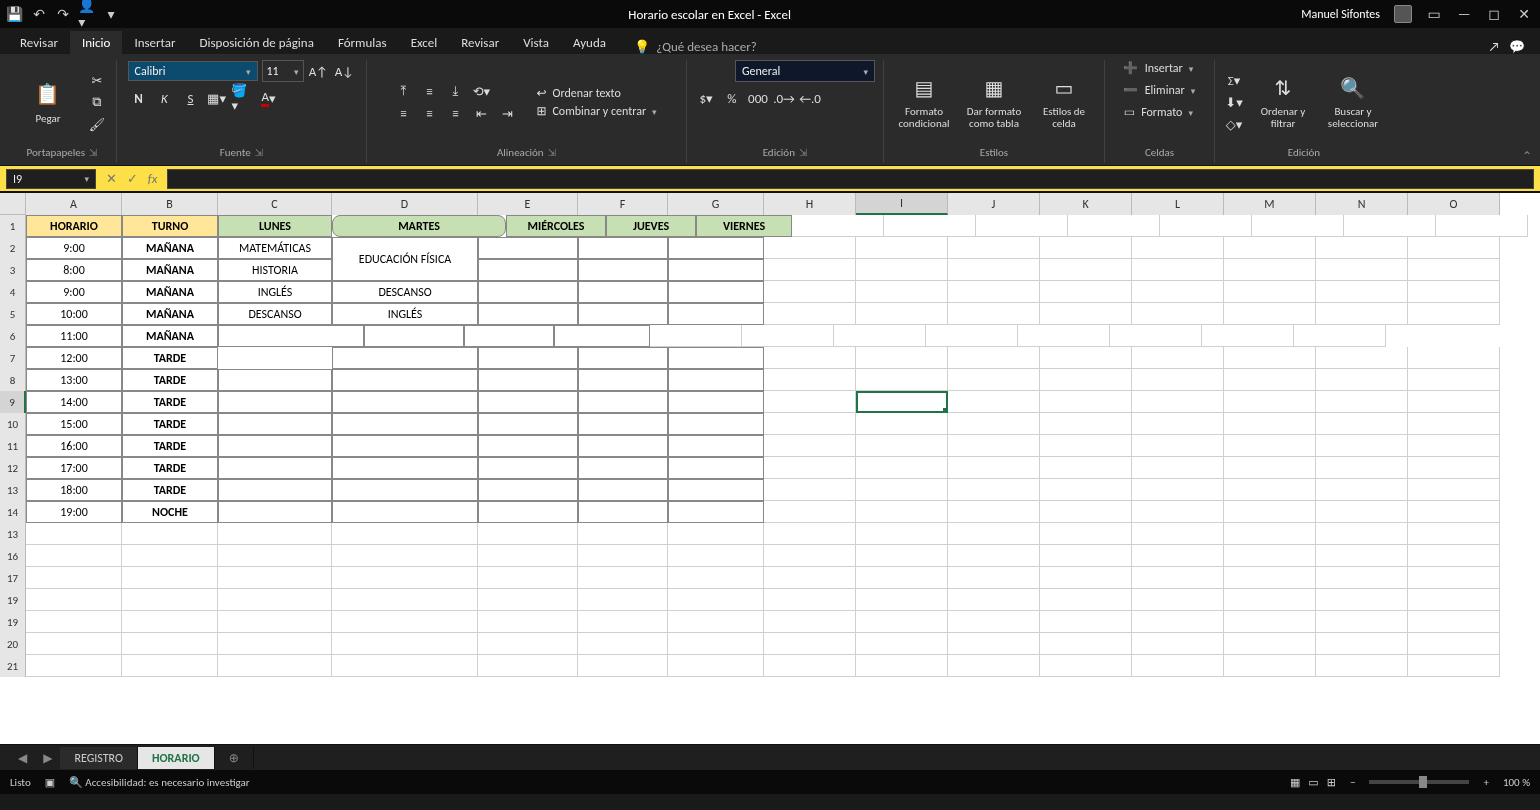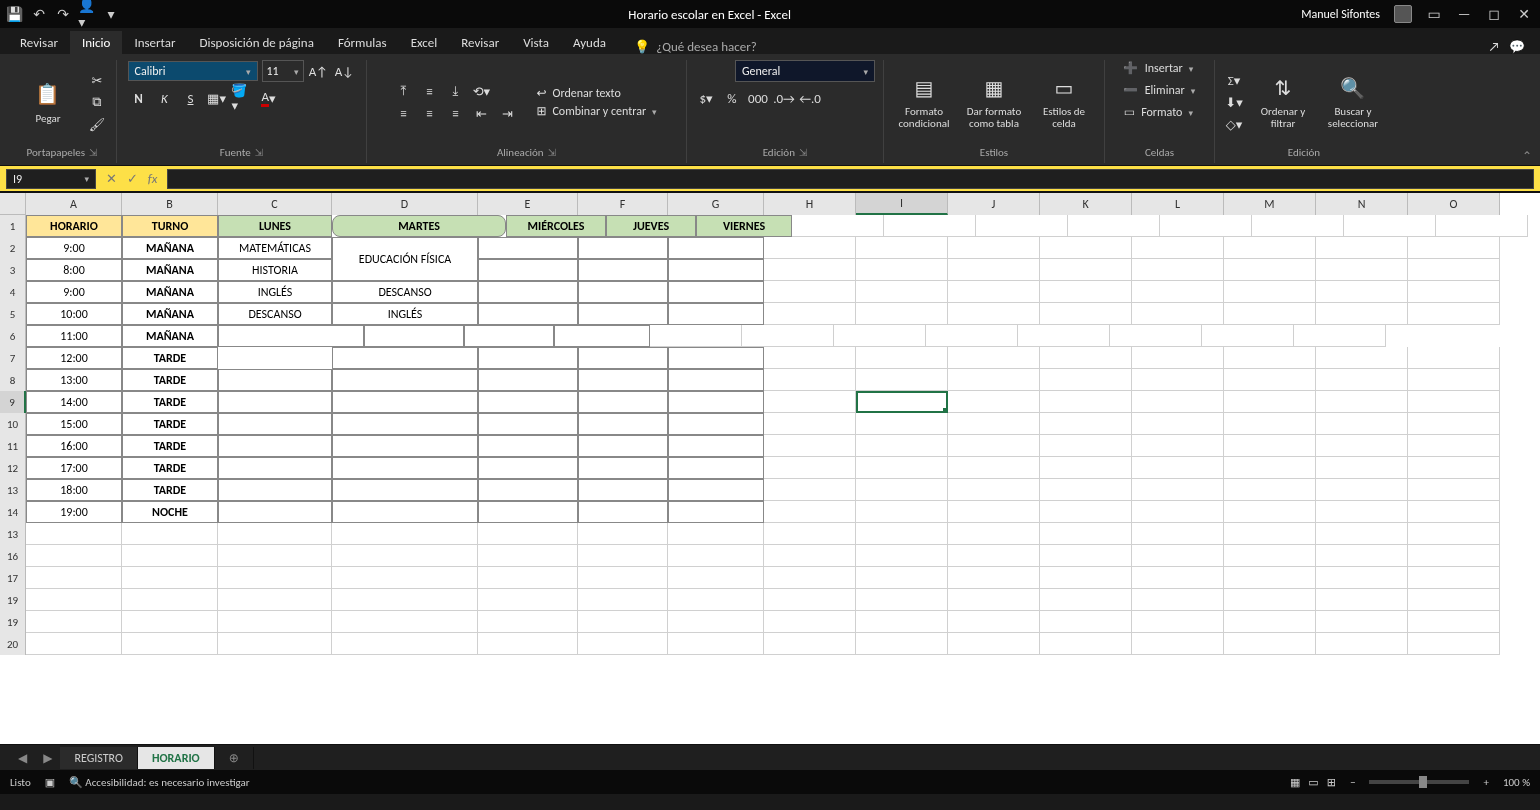--- a/index.html
+++ b/index.html
@@ -667,20 +667,38 @@
         <div class="cell" style="width:96px;"></div>
         <div class="cell" style="width:92px;"></div>
         <div class="cell" style="width:92px;"></div>
         <div class="cell" style="width:92px;"></div>
         <div class="cell" style="width:92px;"></div>
         <div class="cell" style="width:92px;"></div>
         <div class="cell" style="width:92px;"></div>
         <div class="cell" style="width:92px;"></div>
         <div class="cell" style="width:92px;"></div>
       </div>
+      <div class="datarow">
+        <div class="rowhdr">21</div>
+        <div class="cell" style="width:96px;"></div>
+        <div class="cell" style="width:96px;"></div>
+        <div class="cell" style="width:114px;"></div>
+        <div class="cell" style="width:146px;"></div>
+        <div class="cell" style="width:100px;"></div>
+        <div class="cell" style="width:90px;"></div>
+        <div class="cell" style="width:96px;"></div>
+        <div class="cell" style="width:92px;"></div>
+        <div class="cell" style="width:92px;"></div>
+        <div class="cell" style="width:92px;"></div>
+        <div class="cell" style="width:92px;"></div>
+        <div class="cell" style="width:92px;"></div>
+        <div class="cell" style="width:92px;"></div>
+        <div class="cell" style="width:92px;"></div>
+        <div class="cell" style="width:92px;"></div>
+      </div>
     </div>
 </div>
 
 <div class="sheettabs">
   <span class="navarr">◀</span>
   <span class="navarr">▶</span>
   <div class="stab">REGISTRO</div>
   <div class="stab active">HORARIO</div>
   <div class="stab add">⊕</div>
 </div>

